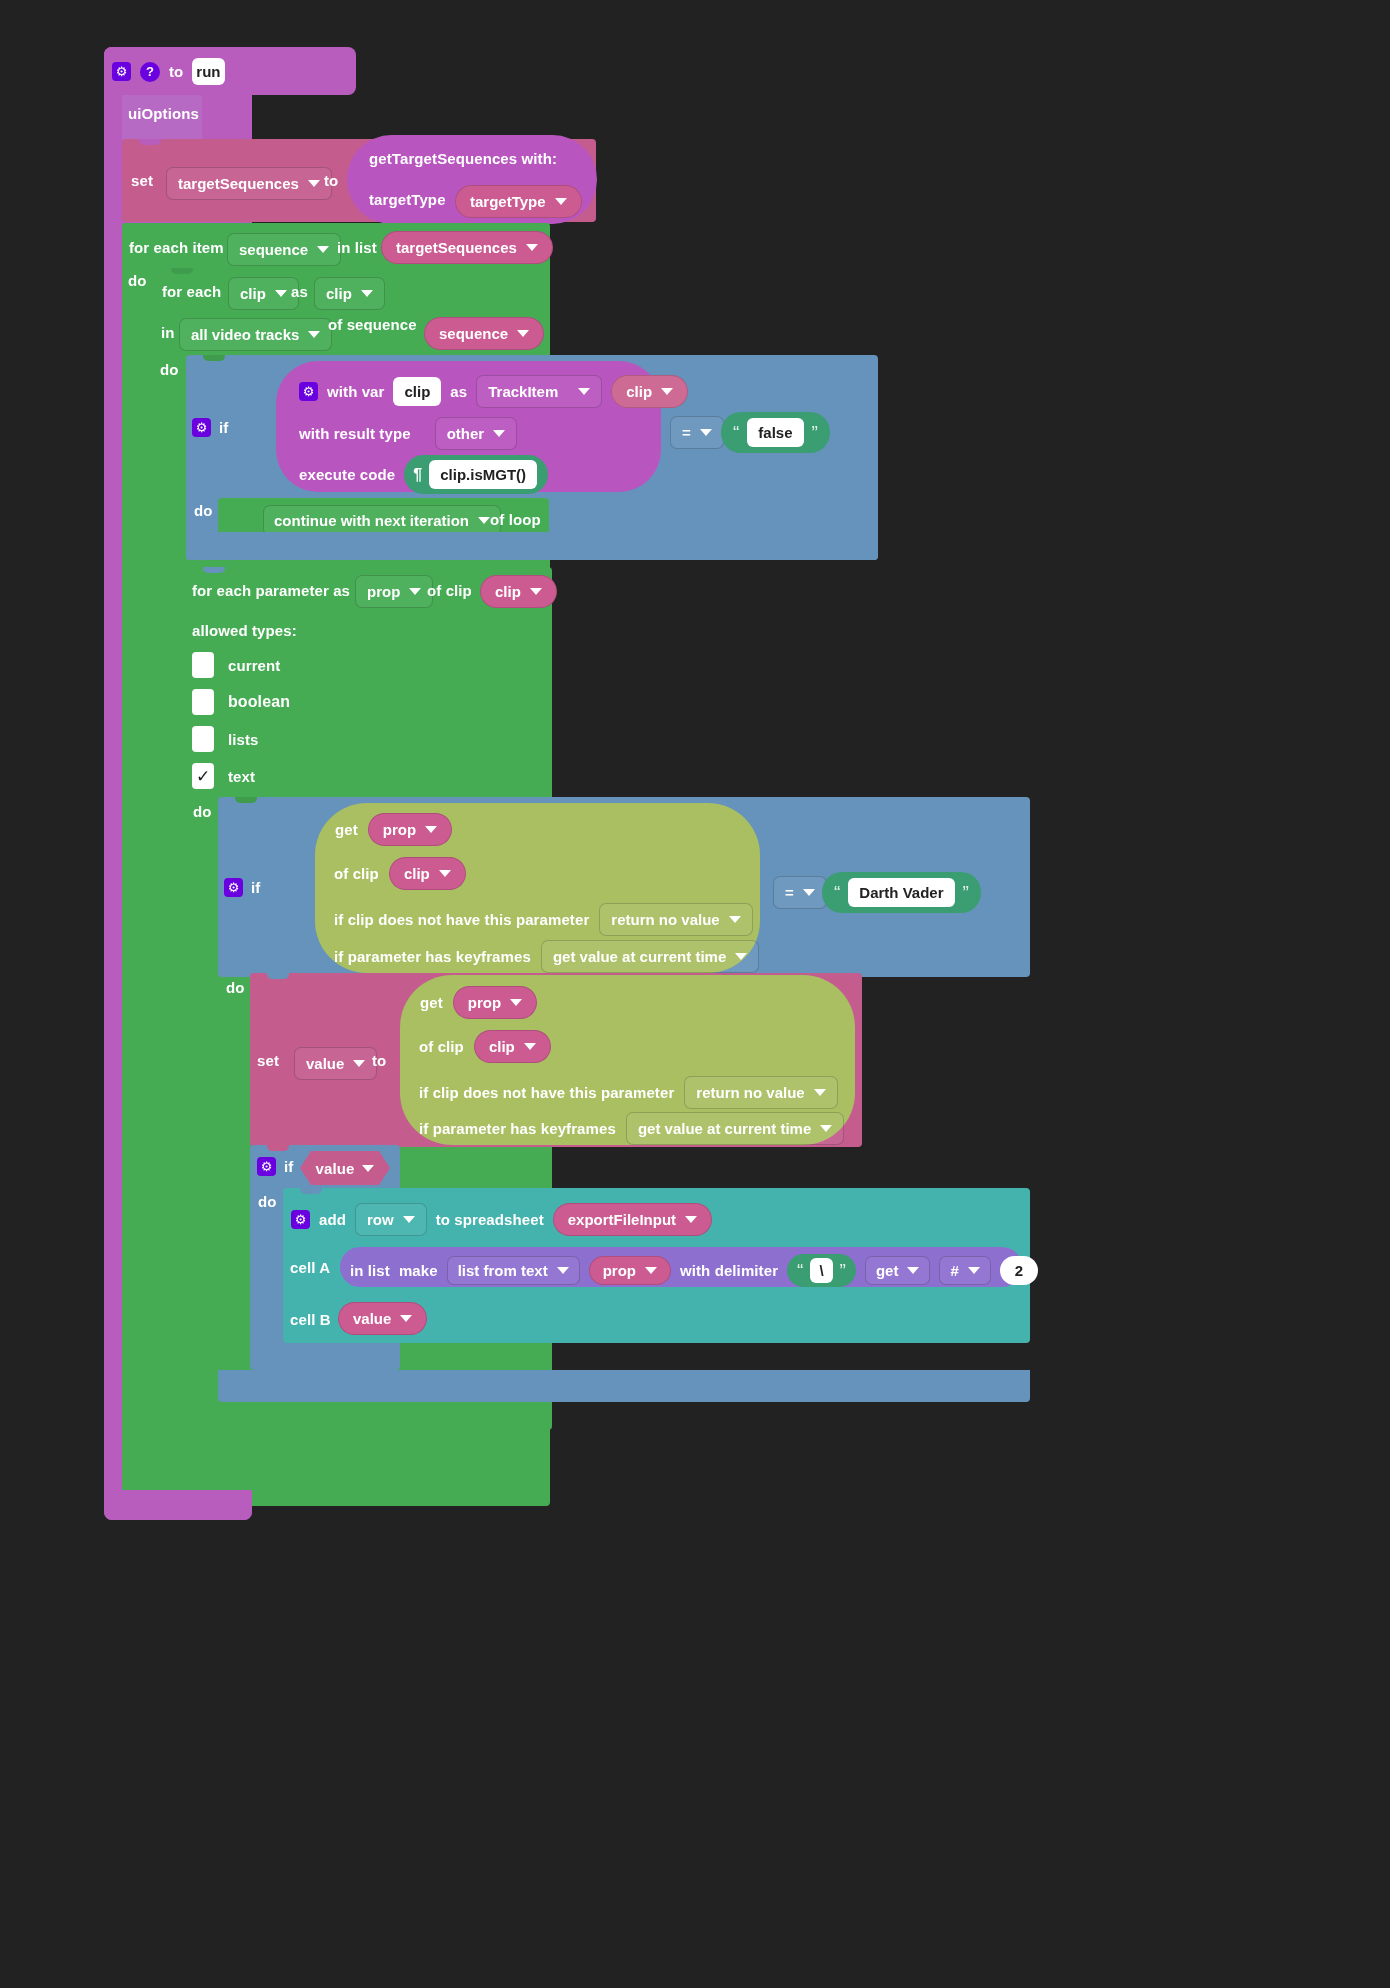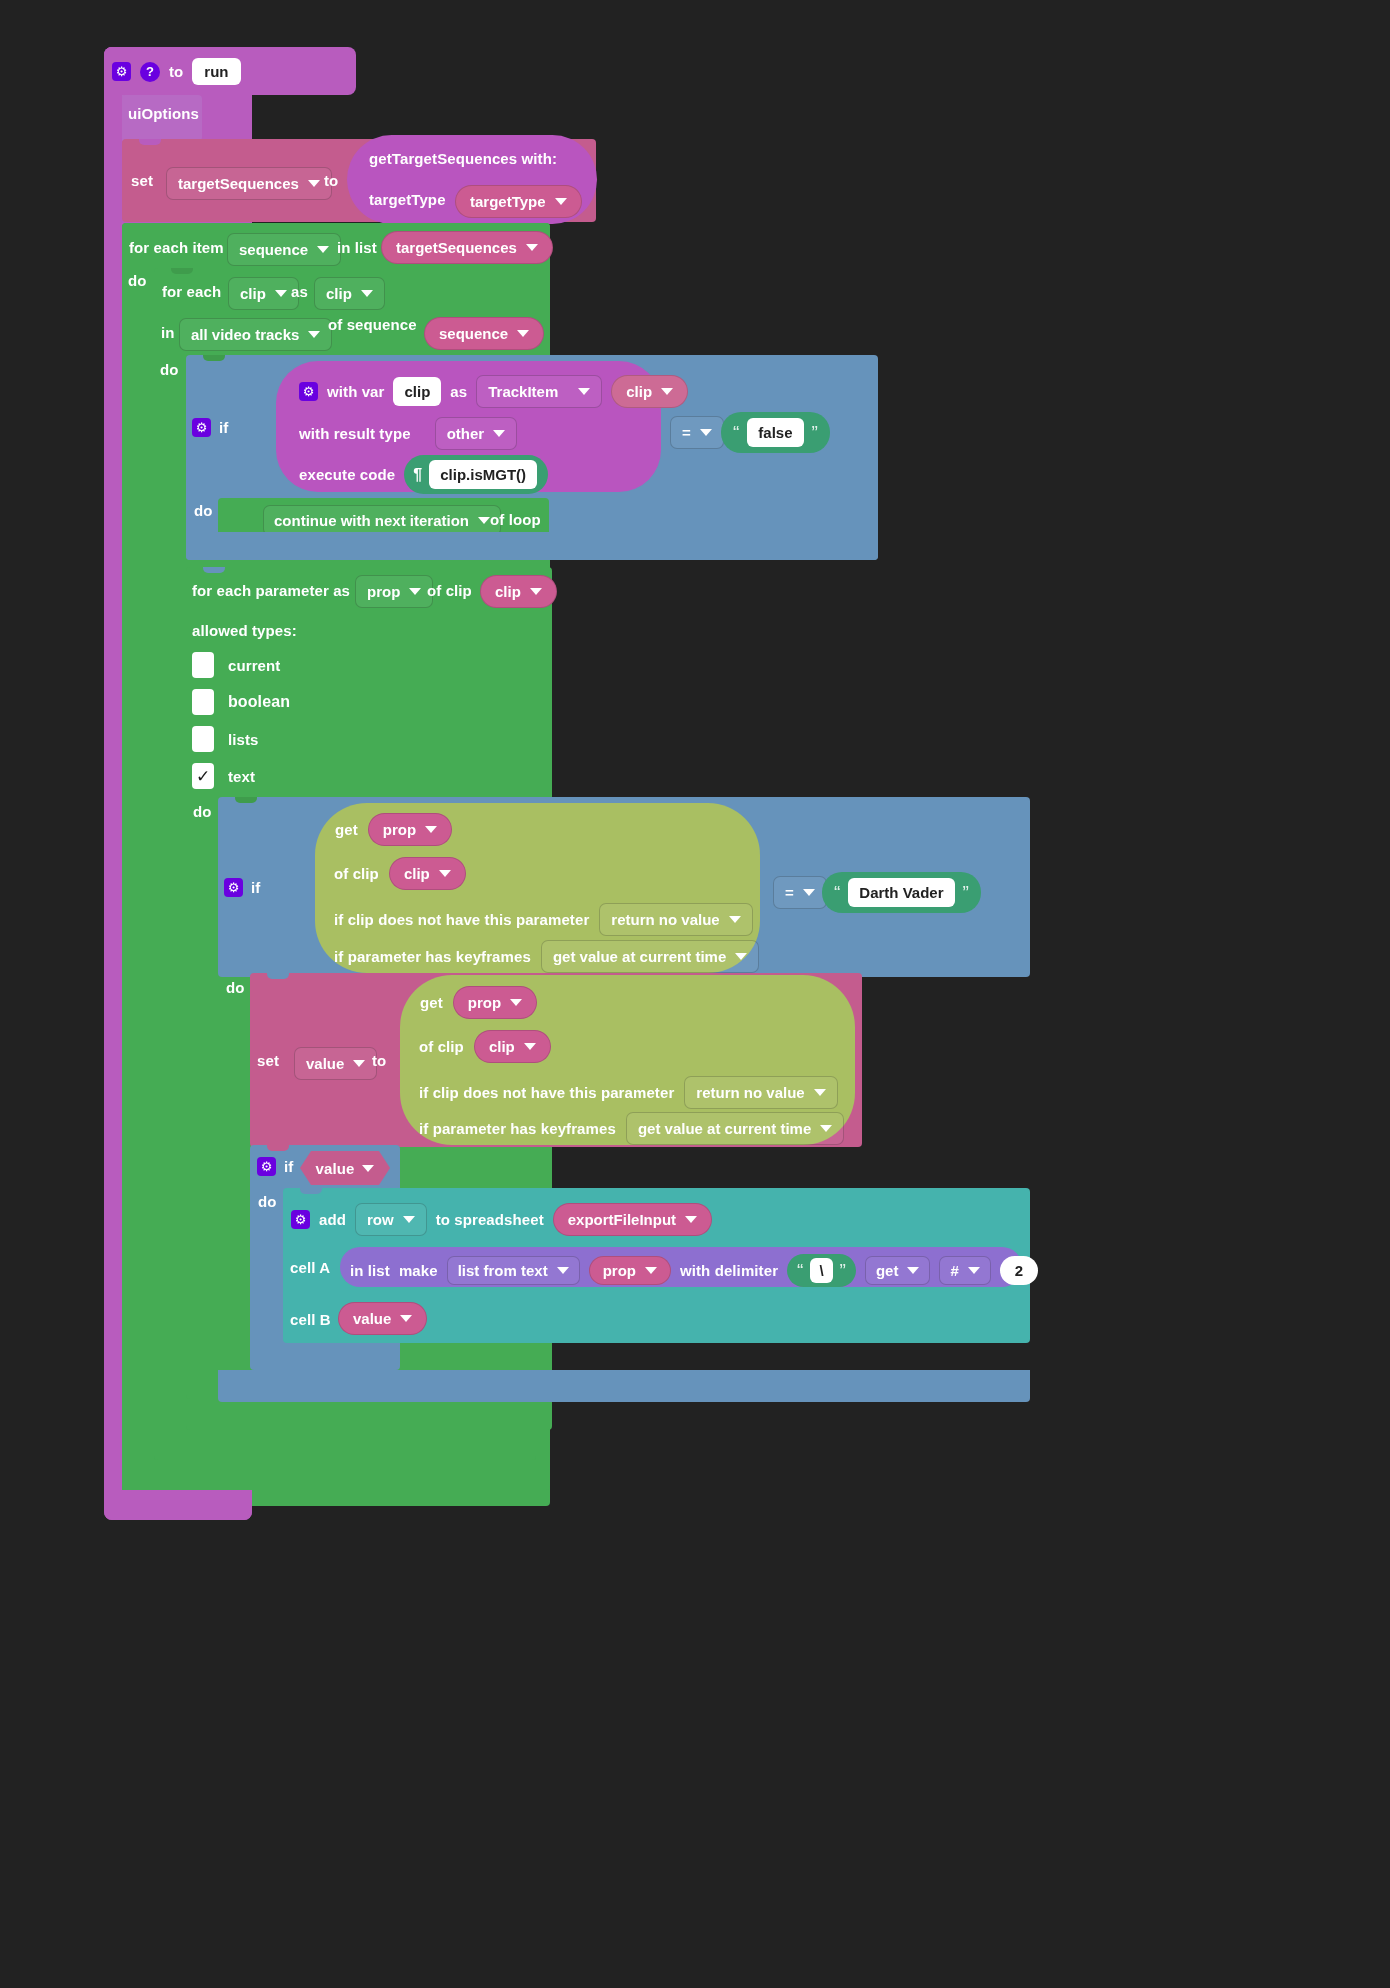--- a/index.html
+++ b/index.html
@@ -125,21 +125,21 @@
 <div id="canvas">
 
   <div class="blk" style="left:104px; top:47px; width:148px; height:1473px; background:#b85cbe; border-radius:8px 8px 8px 8px;"></div>
 
   <div class="blk" style="left:104px; top:47px; width:148px; height:48px; background:#b85cbe; border-radius:8px 8px 0 0;"></div>
   <div class="blk" style="left:104px; top:47px; width:252px; height:48px; background:#b85cbe; border-radius:8px 8px 8px 0;"></div>
   <div class="row" style="position:absolute; left:112px; top:58px; gap:9px; align-items:center;">
     <span class="gear">⚙</span>
     <span class="help">?</span>
     <span class="lbl" style="font-size:15px;">to</span>
-    <span class="txtf" style="font-size:15px; padding:5px 12px;">run</span>
+    <span class="txtf" style="font-size:15px; padding:5px 4px;">run</span>
   </div>
 
   <div class="blk" style="left:122px; top:95px; width:80px; height:46px; background:#b76ac4; border-radius:0 6px 6px 0;"></div>
   <div class="blk" style="left:122px; top:95px; width:80px; height:46px; background:#b76ac4; border-radius:4px;"></div>
   <span class="lbl" style="position:absolute; left:128px; top:105px; font-size:15px;">uiOptions</span>
 
   <div class="blk" style="left:122px; top:139px; width:474px; height:83px; background:#c45c8e; border-radius:4px;"></div>
 
   <div style="position:absolute; left:139px; top:139px; width:22px; height:6px; background:#b85cbe; border-radius:0 0 5px 5px;"></div>
   <span class="lbl" style="position:absolute; left:131px; top:172px; font-size:15px;">set</span>

